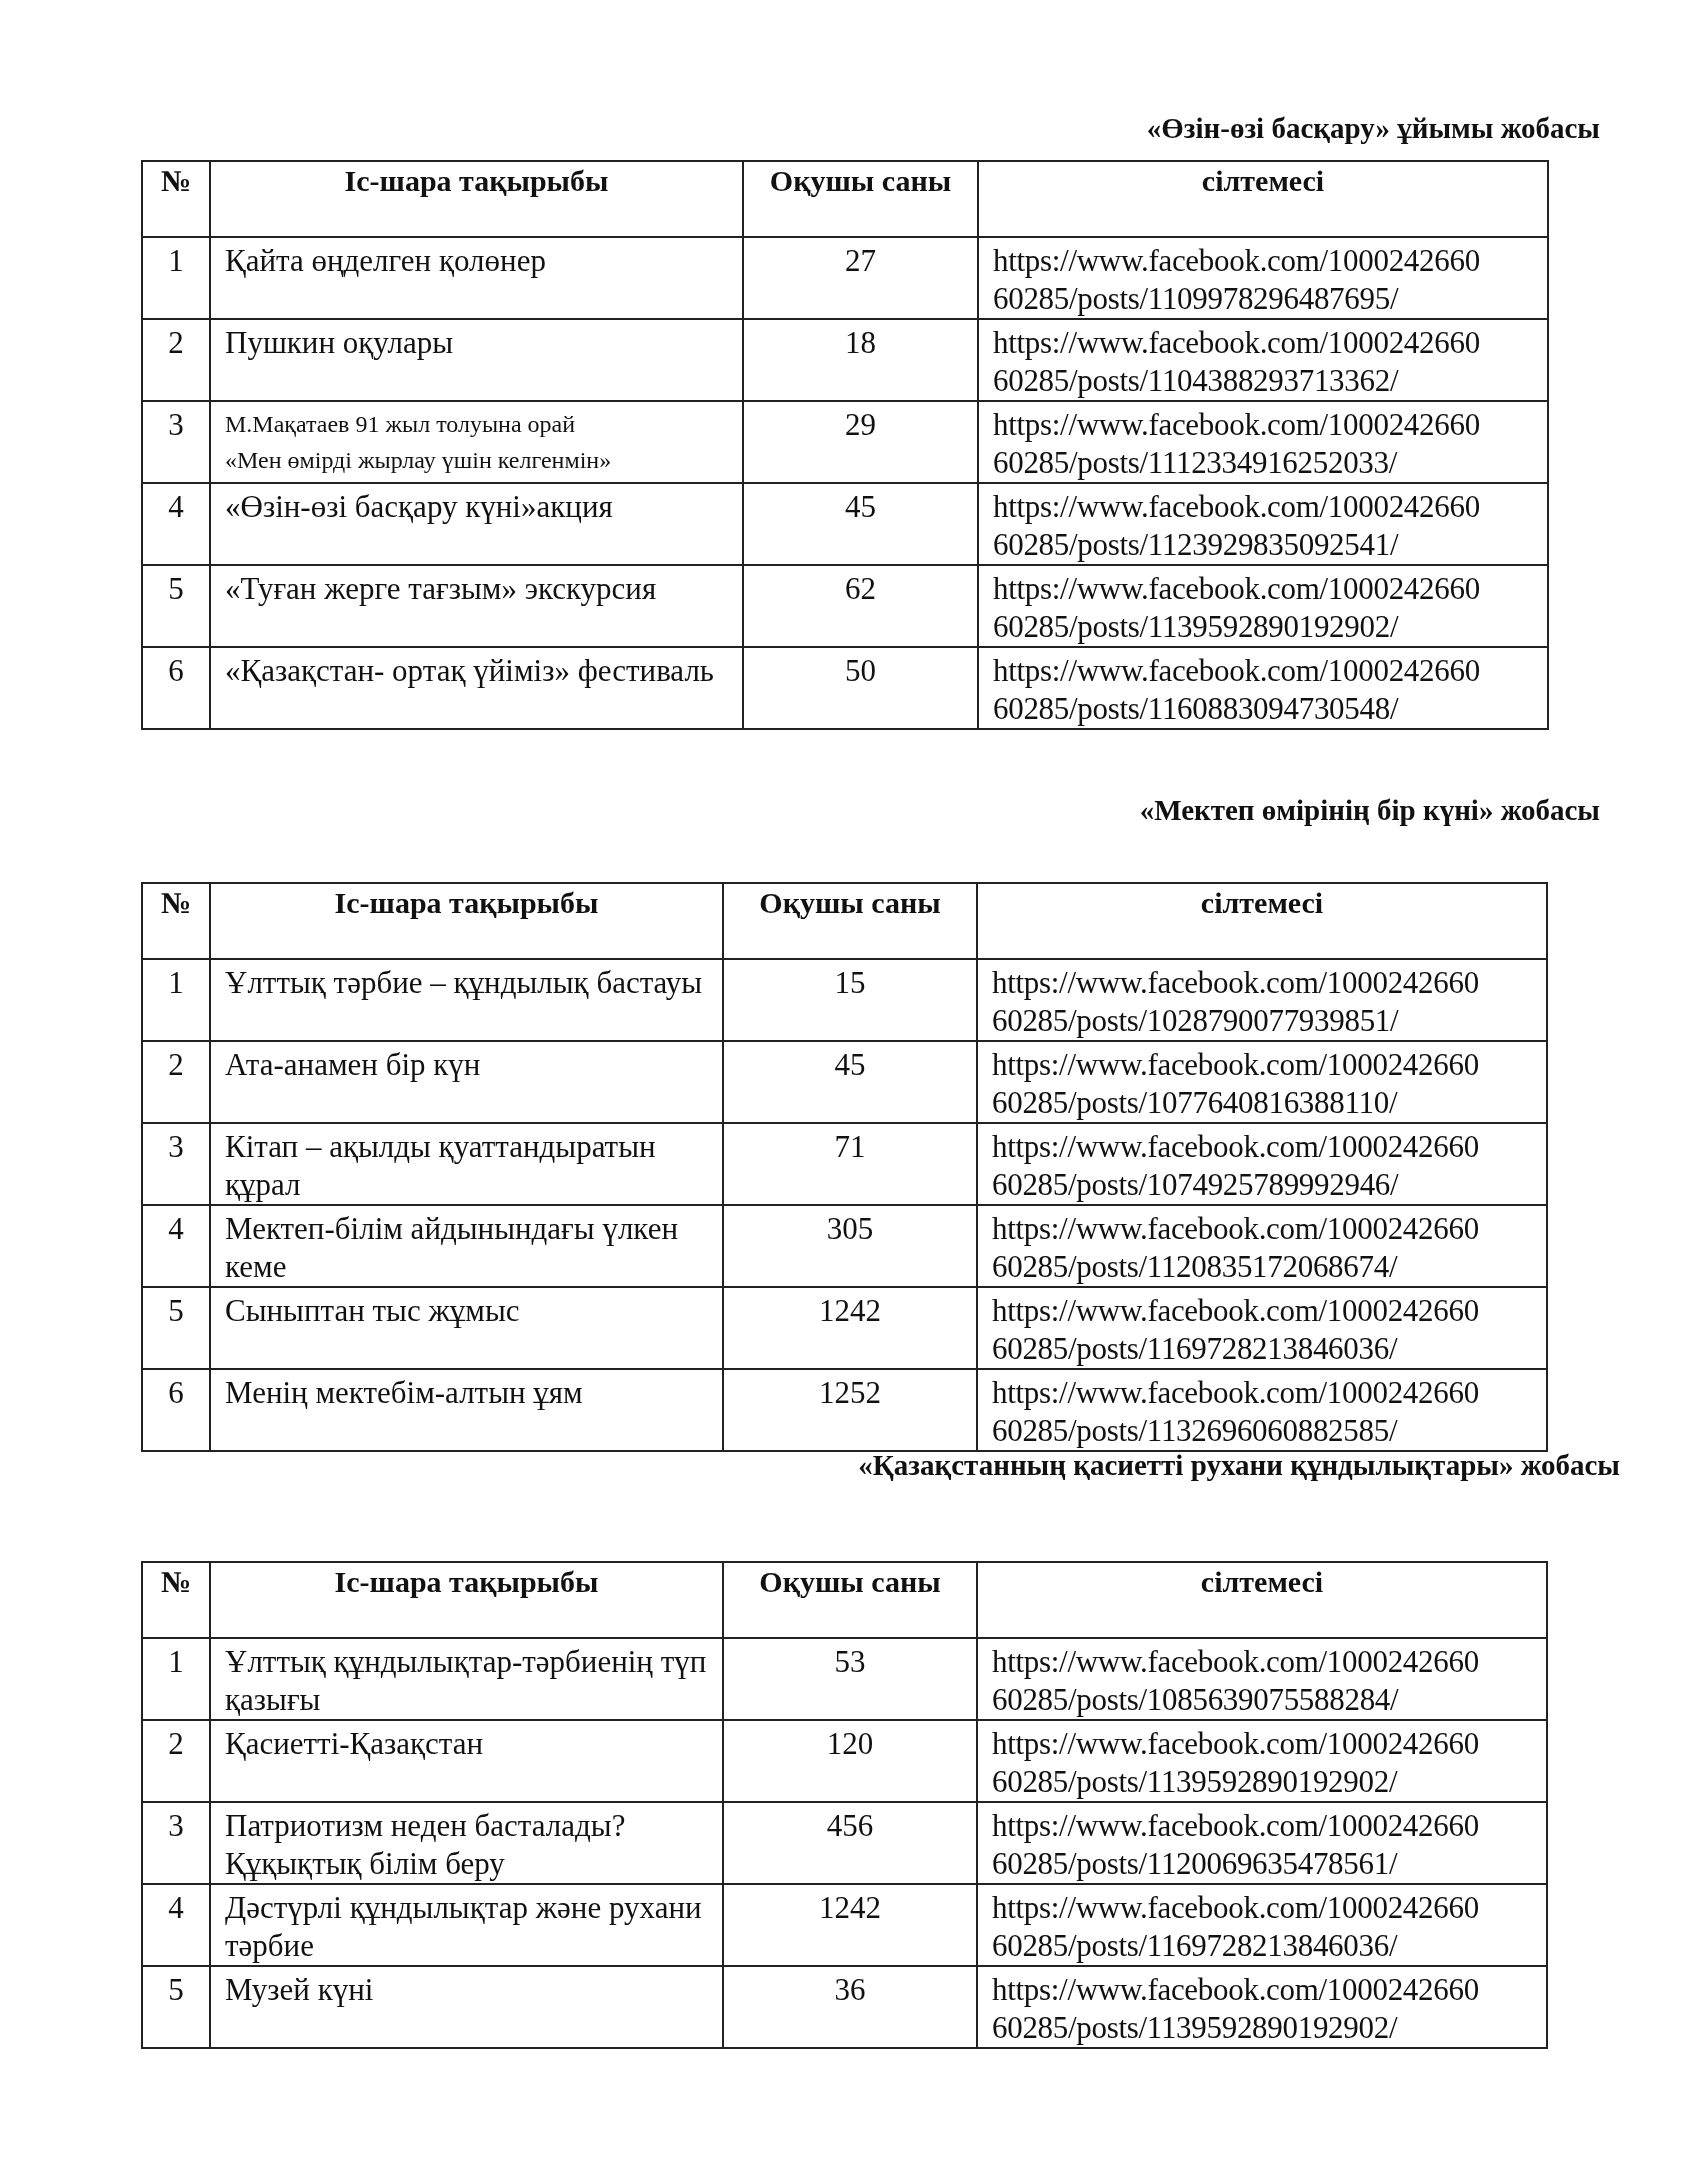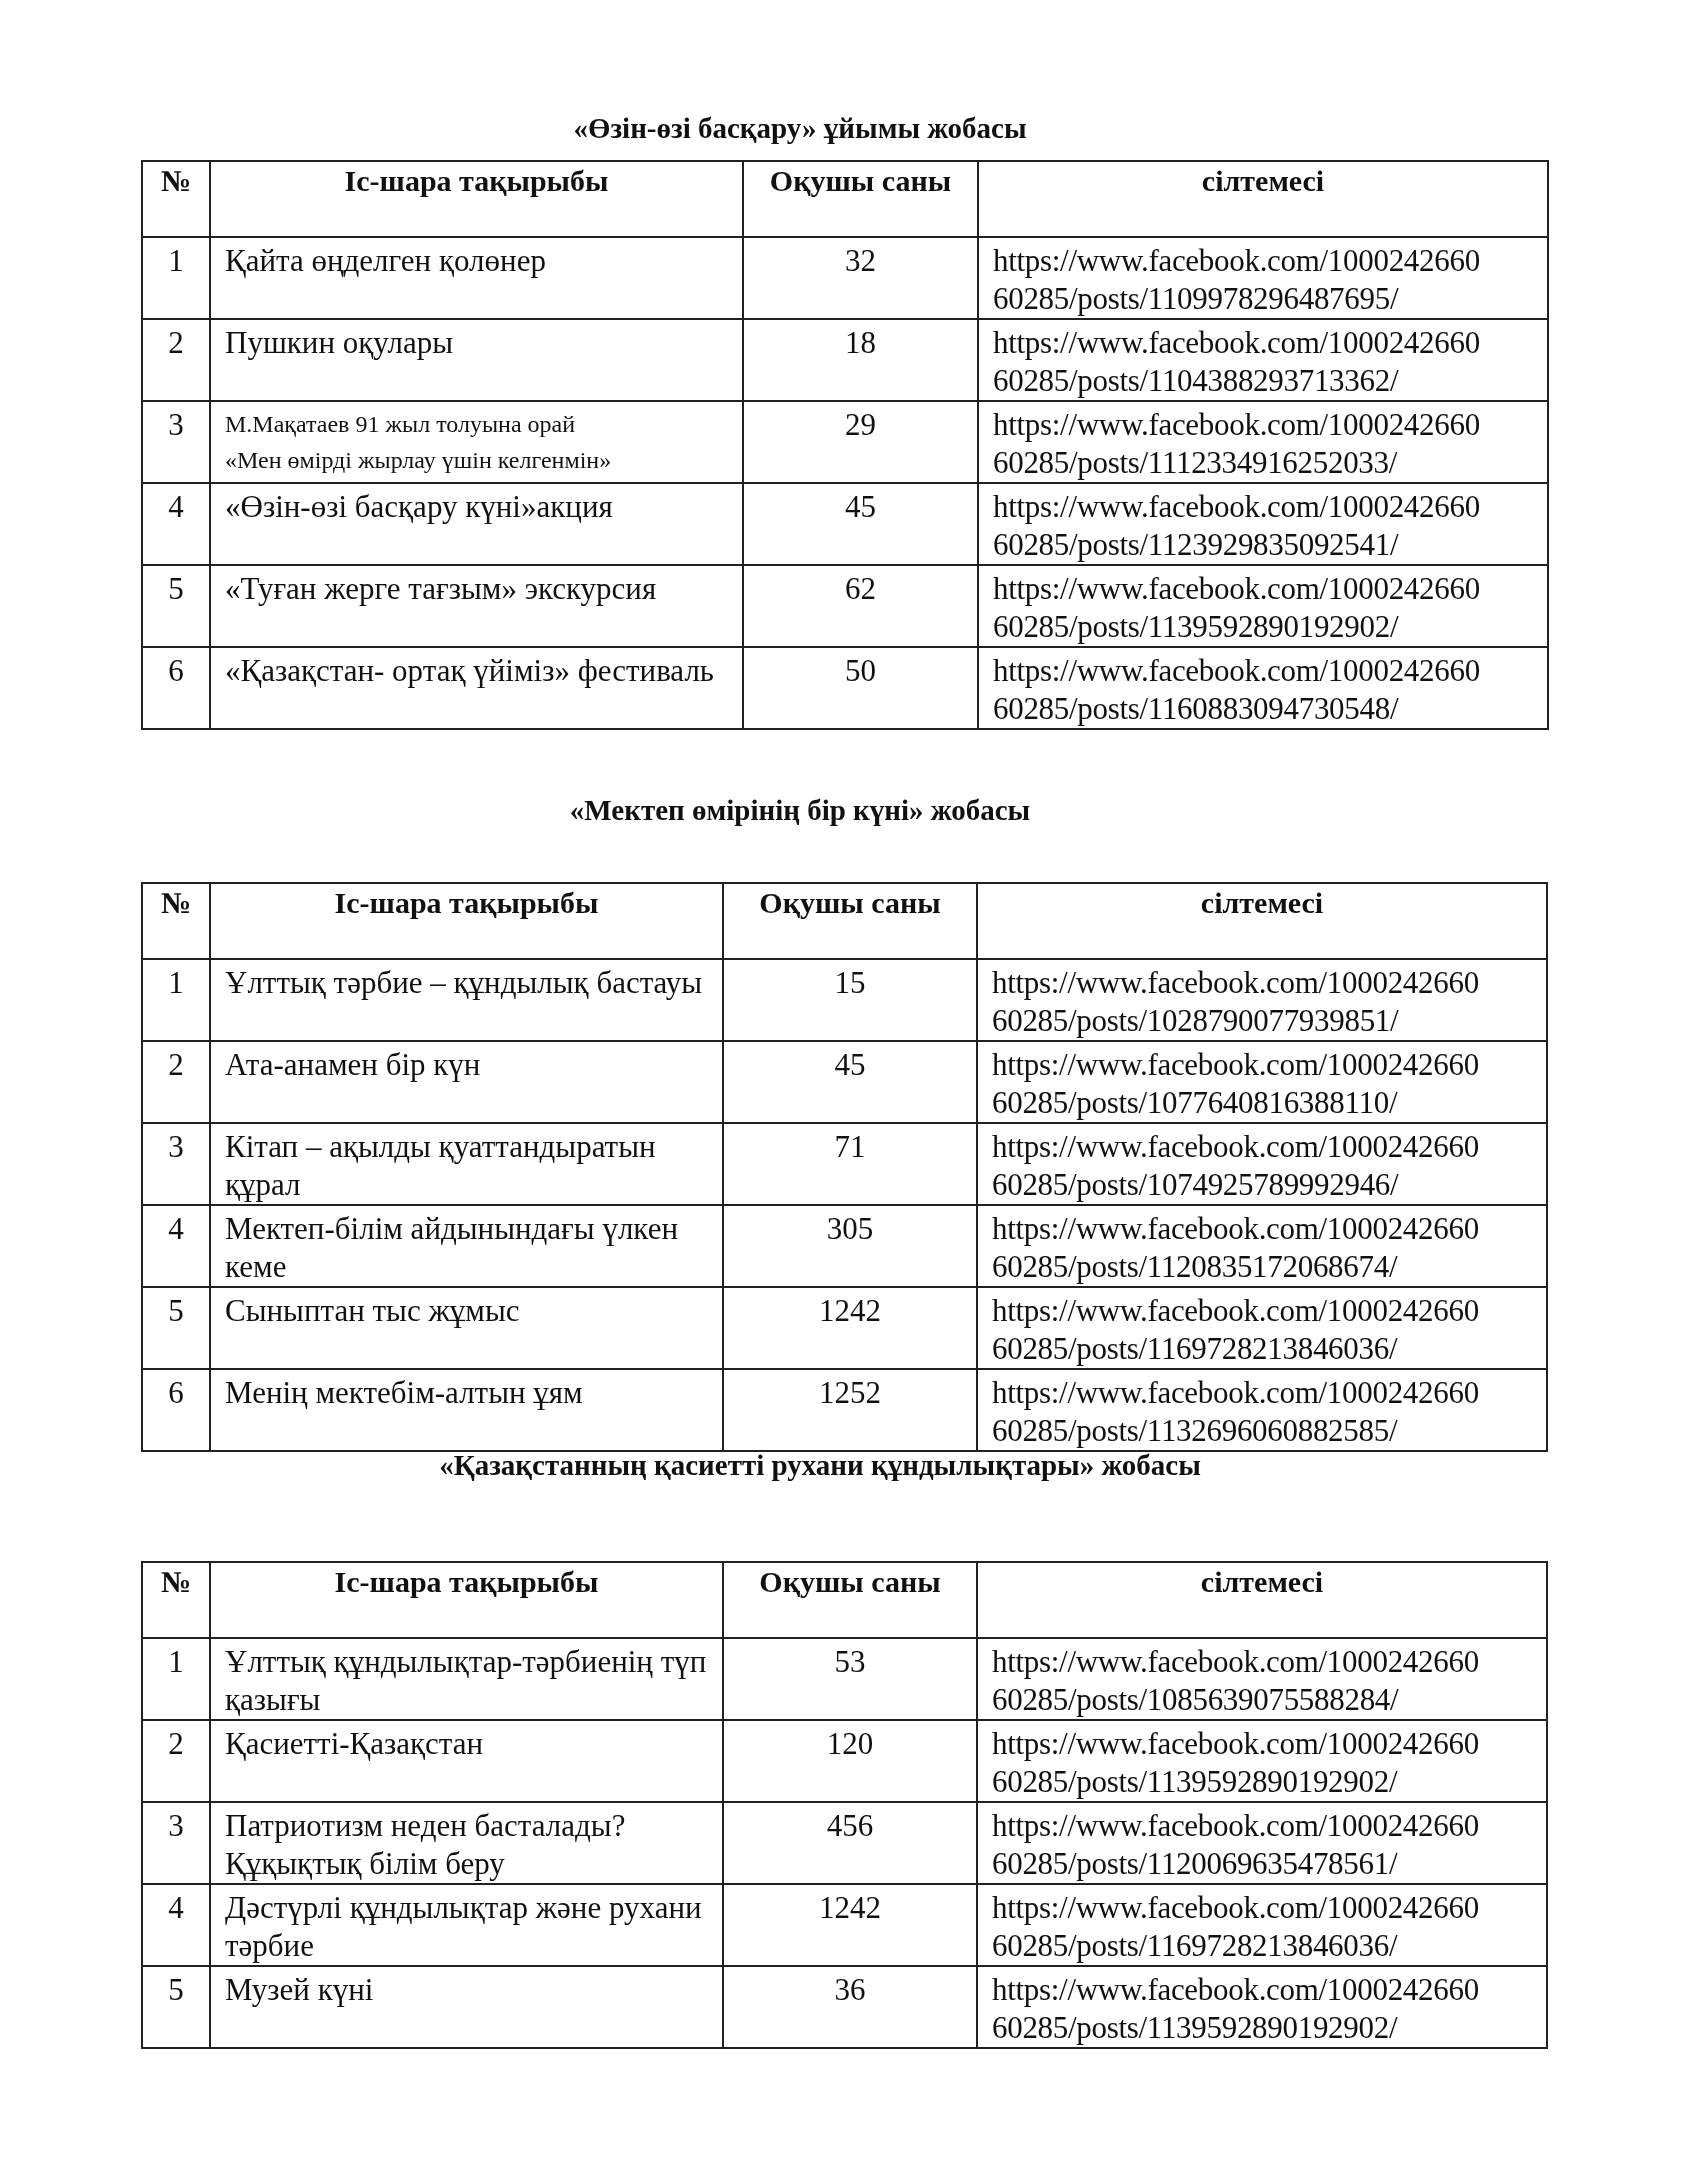--- a/index.html
+++ b/index.html
@@ -1,17 +1,17 @@
 <!DOCTYPE html>
 <html><head>
 <meta charset="utf-8">
 <style>
   html, body { margin:0; padding:0; background:#fff; }
   body { width:1683px; height:2178px; position:relative; font-family:"Liberation Serif", serif; color:#111; }
-  .title { position:absolute; left:0; width:1600px; text-align:center; font-weight:bold; font-size:29px; line-height:34px; }
+  .title { position:absolute; left:0; width:1600px; text-align:right; font-weight:bold; font-size:29px; line-height:34px; }
   table.t { position:absolute; left:141px; width:1406px; border-collapse:collapse; table-layout:fixed; font-size:31px; line-height:38px; }
   table.t td, table.t th { border:2px solid #222; vertical-align:top; padding:4px 14px 0 14px; height:73px; box-sizing:border-box; }
   table.t th { font-weight:bold; font-size:30px; text-align:center; height:76px; padding-top:0; }
   td.num { text-align:center; padding-left:4px; padding-right:4px; }
   td.cnt { text-align:center; }
   td.url { white-space:pre-line; letter-spacing:-0.3px;margin-left:26px; }
   td.small { font-size:24px; line-height:36px; padding-top:0; }
   .t1 col.c1 { width:68px; } .t1 col.c2 { width:533px; } .t1 col.c3 { width:235px; } .t1 col.c4 { width:570px; }
   .t2 col.c1 { width:68px; } .t2 col.c2 { width:513px; } .t2 col.c3 { width:254px; } .t2 col.c4 { width:570px; }
 </style>
@@ -29,21 +29,21 @@
   <tbody>
       <tr>
     <th>№</th>
     <th>Іс-шара тақырыбы</th>
     <th>Оқушы саны</th>
     <th>сілтемесі</th>
   </tr>
   <tr>
     <td class="num">1</td>
     <td>Қайта өңделген қолөнер</td>
-    <td class="cnt">32</td>
+    <td class="cnt">27</td>
     <td class="url">https://www.facebook.com/1000242660
 60285/posts/1109978296487695/</td>
   </tr>
   <tr>
     <td class="num">2</td>
     <td>Пушкин оқулары</td>
     <td class="cnt">18</td>
     <td class="url">https://www.facebook.com/1000242660
 60285/posts/1104388293713362/</td>
   </tr>

